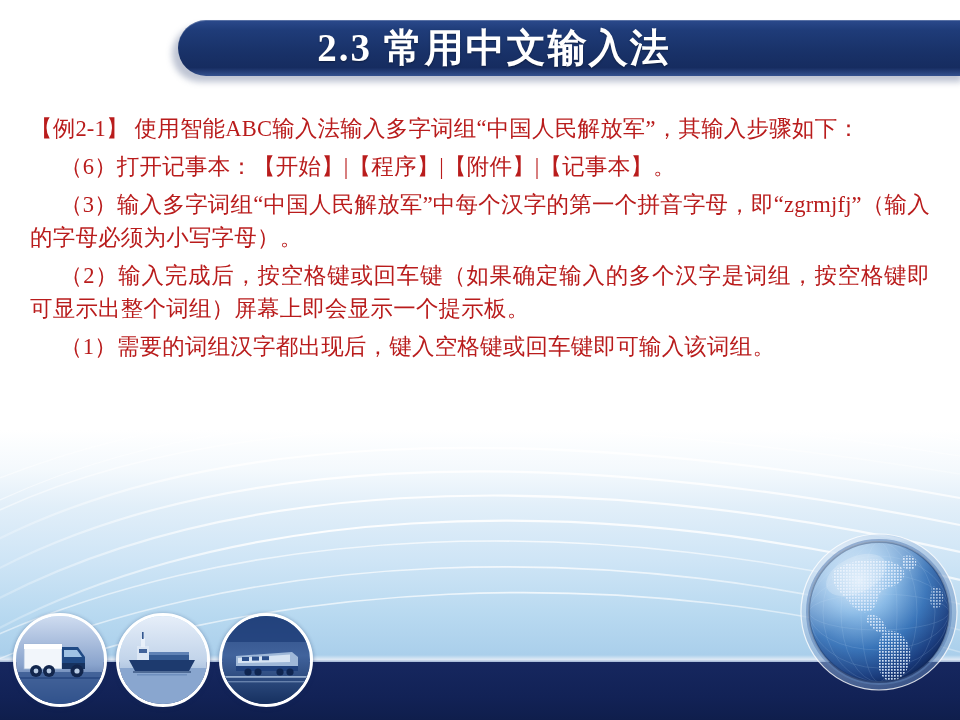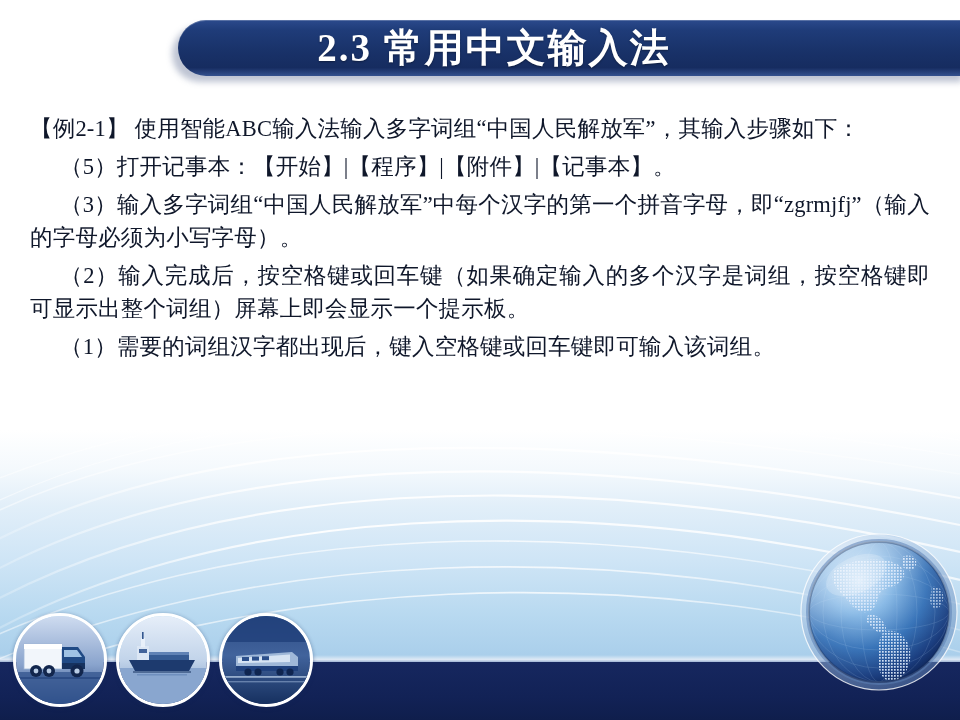--- a/index.html
+++ b/index.html
@@ -104,21 +104,21 @@
   }
 
   
   .content {
     position: absolute;
     left: 30px;
     top: 112px;
     width: 900px;
   }
   .para {
-    color: #0f172a;
+    color: #b91c1c;
     font-family: "Liberation Serif", "DejaVu Serif", serif;
     font-size: 22.5px;
     line-height: 33px;
     letter-spacing: 0.2px;
     margin: 0 0 5px 0;
     text-align: justify;
   }
   .para.indent {
     text-indent: 30px;
   }
@@ -183,21 +183,21 @@
   <div class="bg-darkband-edge"></div>
   <div class="bg-darkband"></div>
 
   <div class="title-shadow"></div>
   <div class="title-bar">
     <span class="title-text">2.3  常用中文输入法</span>
   </div>
 
   <div class="content">
     <p class="para">【例2-1】 使用智能ABC输入法输入多字词组“中国人民解放军”，其输入步骤如下：</p>
-    <p class="para indent">（5）打开记事本：【开始】|【程序】|【附件】|【记事本】。</p>
+    <p class="para indent">（6）打开记事本：【开始】|【程序】|【附件】|【记事本】。</p>
     <p class="para indent">（3）输入多字词组“中国人民解放军”中每个汉字的第一个拼音字母，即“zgrmjfj”（输入的字母必须为小写字母）。</p>
     <p class="para indent">（2）输入完成后，按空格键或回车键（如果确定输入的多个汉字是词组，按空格键即可显示出整个词组）屏幕上即会显示一个提示板。</p>
     <p class="para indent">（1）需要的词组汉字都出现后，键入空格键或回车键即可输入该词组。</p>
   </div>
 
   <div class="photo-circle" style="left:13px; top:613px; width:88px; height:88px;">
     <svg width="88" height="88" viewBox="0 0 88 88">
       <defs>
         <linearGradient id="tbg" x1="0" y1="0" x2="0" y2="1">
           <stop offset="0%" stop-color="#cfdcf0"></stop>

